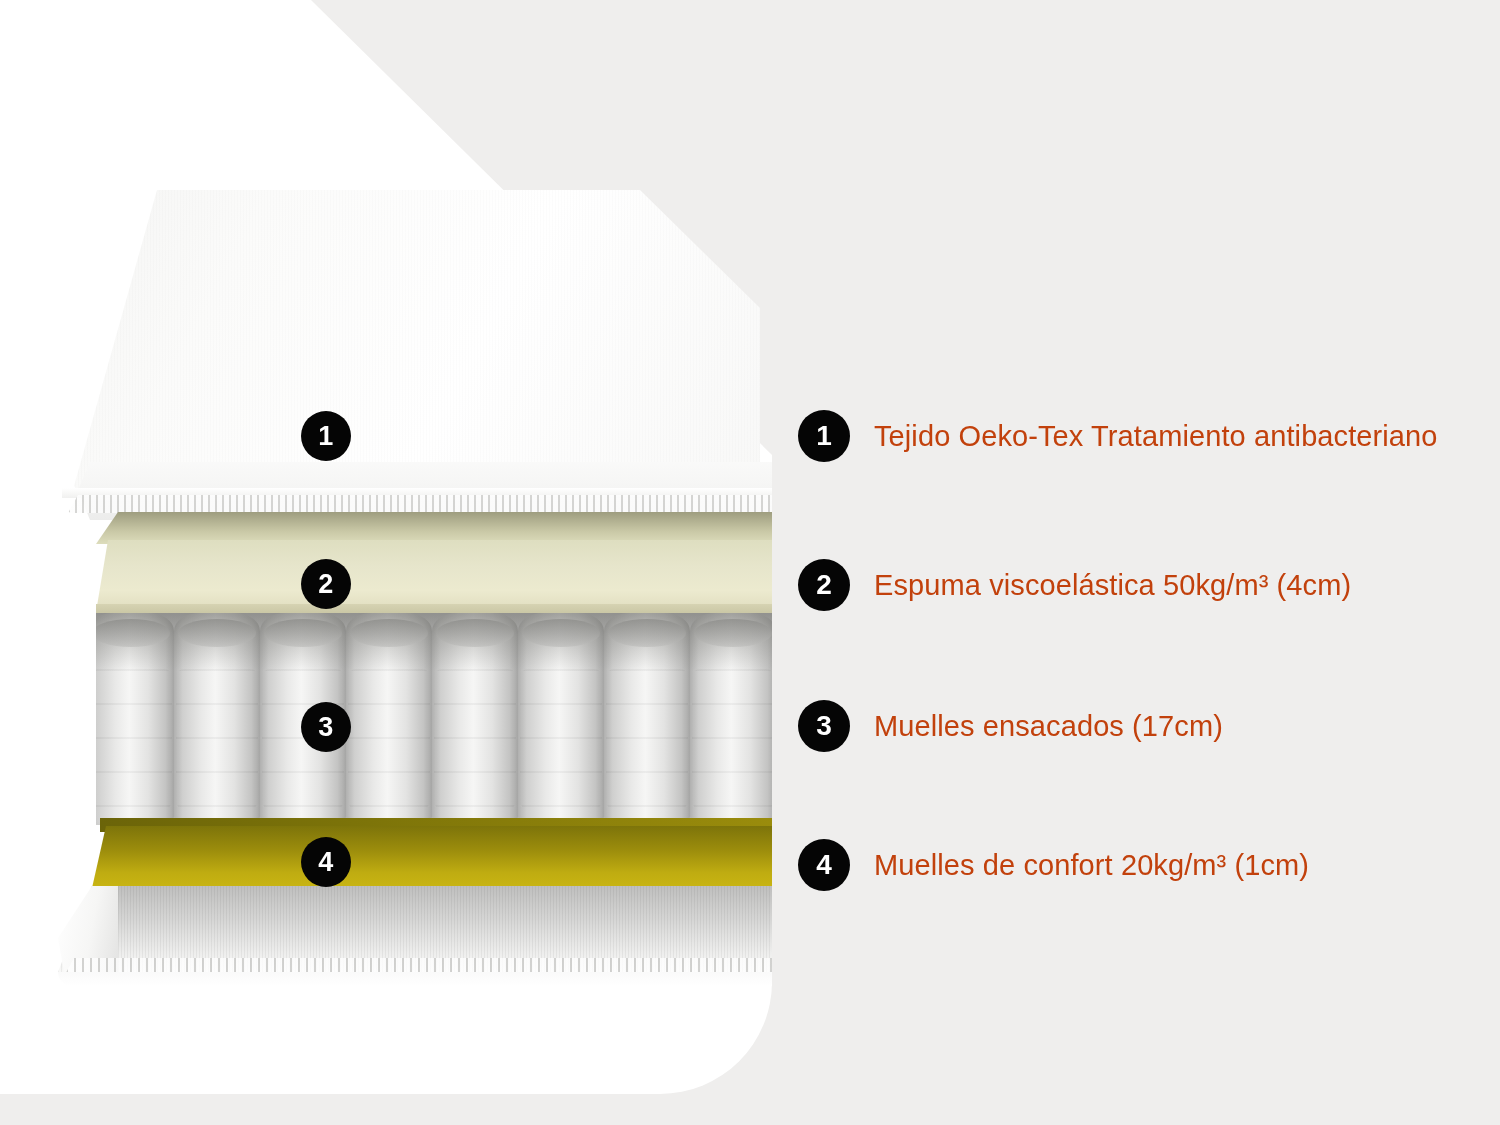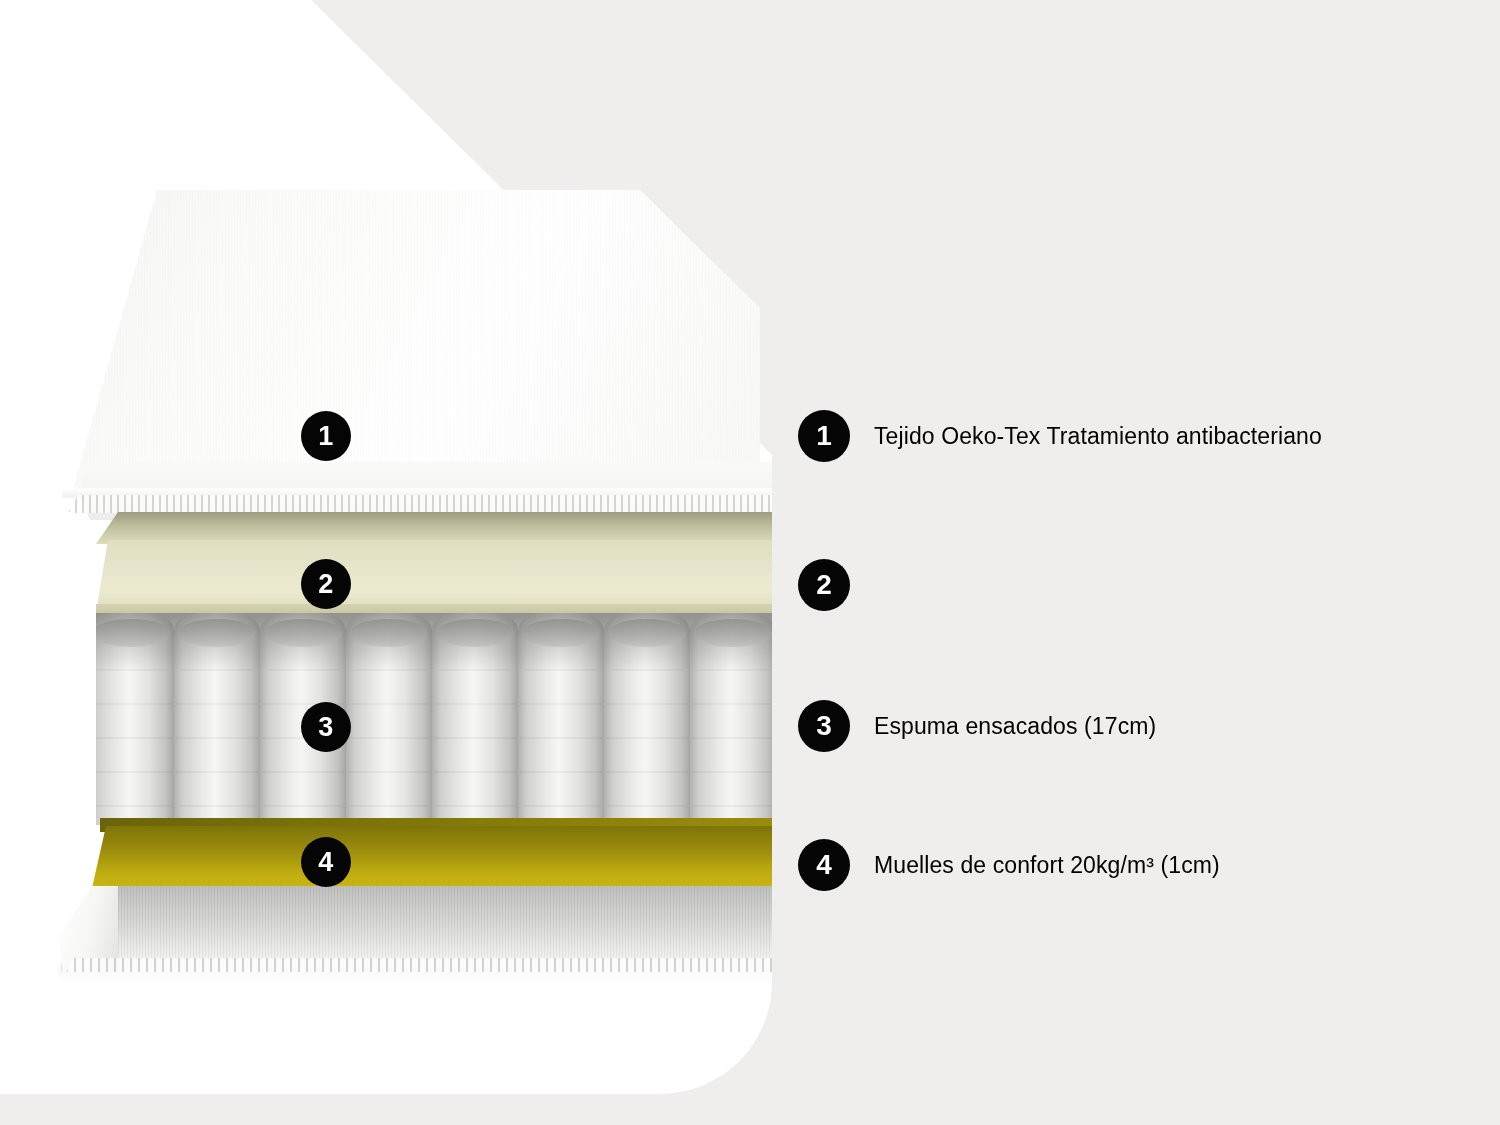--- a/index.html
+++ b/index.html
@@ -255,22 +255,22 @@
     background: #050505;
     color: #ffffff;
     display: flex;
     align-items: center;
     justify-content: center;
     font-size: 28px;
     font-weight: 700;
     flex: 0 0 auto;
   }
   .legend-text {
-    font-size: 23px;
-    color: #000000;
+    font-size: 29px;
+    color: #c2410c;
     white-space: nowrap;
     letter-spacing: .1px;
   }
 </style>
 </head>
 <body>
 
 <div id="stage">
 
   <div id="white-panel"></div>
@@ -327,27 +327,28 @@
       <div class="legend-badge">
         <span>1</span>
       </div>
       <div class="legend-text">Tejido Oeko-Tex Tratamiento antibacteriano</div>
     </div>
 
     <div class="legend-row" style="top:559px">
       <div class="legend-badge">
         <span>2</span>
       </div>
+      <div class="legend-text">Espuma viscoelástica 50kg/m³ (4cm)</div>
     </div>
 
     <div class="legend-row" style="top:700px">
       <div class="legend-badge">
         <span>3</span>
       </div>
-      <div class="legend-text">Espuma ensacados  (17cm)</div>
+      <div class="legend-text">Muelles ensacados  (17cm)</div>
     </div>
 
     <div class="legend-row" style="top:839px">
       <div class="legend-badge">
         <span>4</span>
       </div>
       <div class="legend-text">Muelles de confort 20kg/m³ (1cm)</div>
     </div>
 
   </div>

